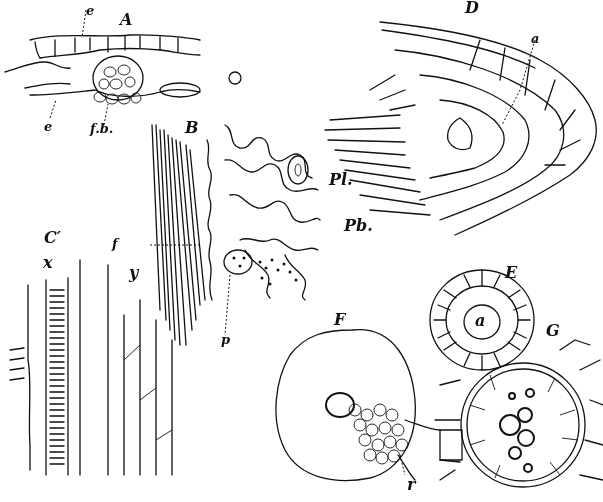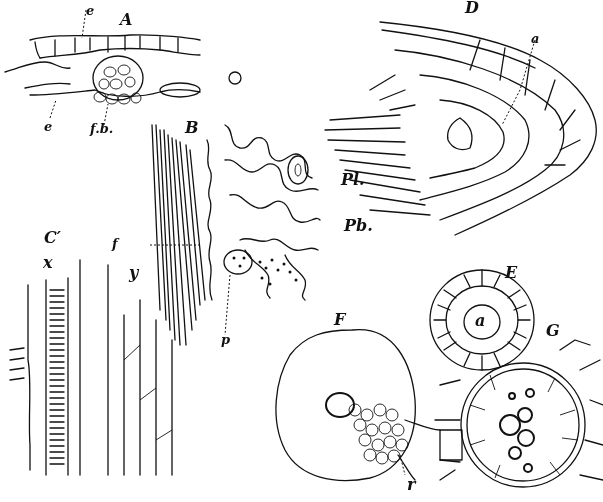--- a/index.html
+++ b/index.html
@@ -159,21 +159,21 @@
   </svg>
 
   <span class="lbl big" style="left:120px;top:12px;">A</span>
   <span class="lbl small" style="left:86px;top:4px;">e</span>
   <span class="lbl small" style="left:44px;top:120px;">e</span>
   <span class="lbl small" style="left:90px;top:122px;font-style:italic;">f.b.</span>
 
   <span class="lbl big" style="left:185px;top:120px;">B</span>
   <span class="lbl small" style="left:112px;top:237px;">f</span>
   <span class="lbl small" style="left:221px;top:333px;">p</span>
-  <span class="lbl big" style="left:329px;top:172px;margin-left:12px;">Pl.</span>
+  <span class="lbl big" style="left:329px;top:172px;">Pl.</span>
 
   <span class="lbl big" style="left:44px;top:230px;">C′</span>
   <span class="lbl big" style="left:43px;top:255px;">x</span>
   <span class="lbl big" style="left:129px;top:265px;">y</span>
 
   <span class="lbl big" style="left:465px;top:0px;">D</span>
   <span class="lbl small" style="left:531px;top:32px;">a</span>
   <span class="lbl big" style="left:344px;top:218px;">Pb.</span>
 
   <span class="lbl big" style="left:505px;top:265px;">E</span>

